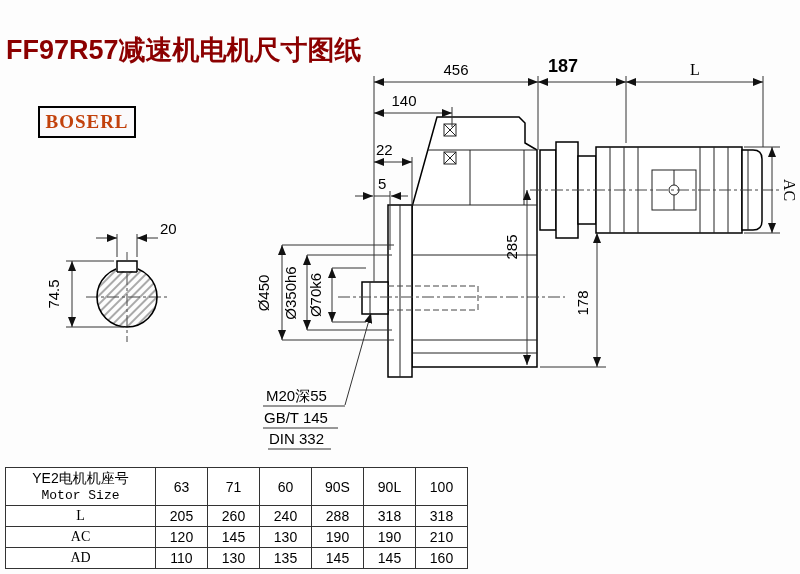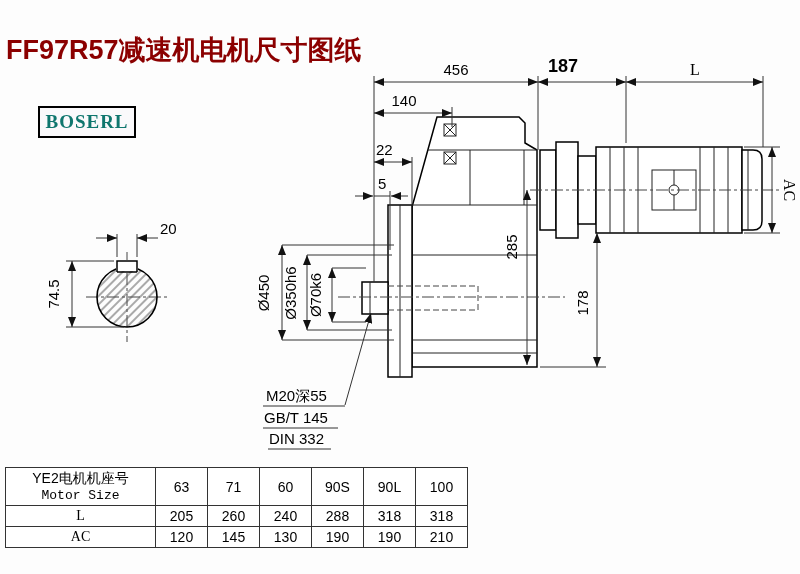--- a/index.html
+++ b/index.html
@@ -1,20 +1,20 @@
 <!DOCTYPE html>
 <html><head>
 <meta charset="utf-8">
 <style>
   html,body{margin:0;padding:0;background:#e8e8e8;}
   .page{position:relative;width:800px;height:574px;background:#fdfdfd;overflow:hidden;
         font-family:"Liberation Sans",sans-serif;}
   .title{position:absolute;left:6px;top:4px;font-size:27px;font-weight:bold;color:#8b0000;margin-top:28px;}
   .logo{position:absolute;left:38px;top:106px;width:94px;height:28px;border:2px solid #000;
-        background:#faf9fb;color:#0f766e;font-size:19px;font-weight:bold;letter-spacing:1px;
+        background:#faf9fb;color:#c2410c;font-size:19px;font-weight:bold;letter-spacing:1px;
         display:flex;align-items:center;justify-content:center;
         font-family:"Liberation Serif",serif;}
   svg.drawing{position:absolute;left:0;top:0;}
   
   .ext{stroke:#333;stroke-width:1;fill:none;}
   .cl{stroke:#444;stroke-width:1;fill:none;stroke-dasharray:12 3 3 3;}
   .hid{stroke:#444;stroke-width:1;fill:none;stroke-dasharray:6 3;}
   .ol{fill:none;stroke:#000;stroke-width:1.5;}
   .olf{fill:#fff;stroke:#000;stroke-width:1.5;}
   .thin{fill:none;stroke:#222;stroke-width:1;}
@@ -216,16 +216,25 @@
     </tr>
     <tr class="row">
       <td class="lbl">AC</td>
       <td>120</td>
       <td>145</td>
       <td>130</td>
       <td>190</td>
       <td>190</td>
       <td>210</td>
     </tr>
+    <tr class="row">
+      <td class="lbl">AD</td>
+      <td>110</td>
+      <td>130</td>
+      <td>135</td>
+      <td>145</td>
+      <td>145</td>
+      <td>160</td>
+    </tr>
   </tbody>
     </table>
 
 </div>
 
 </body></html>

